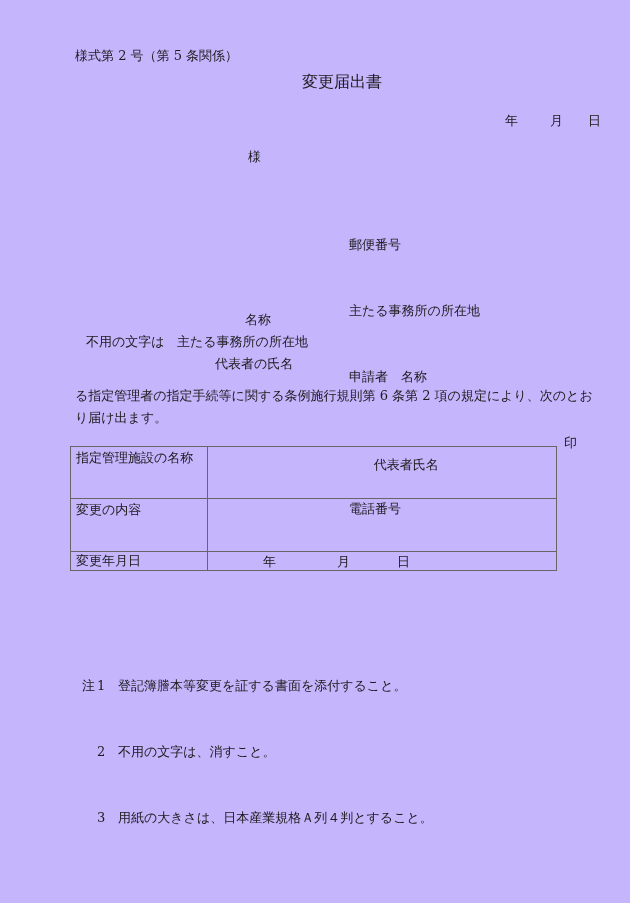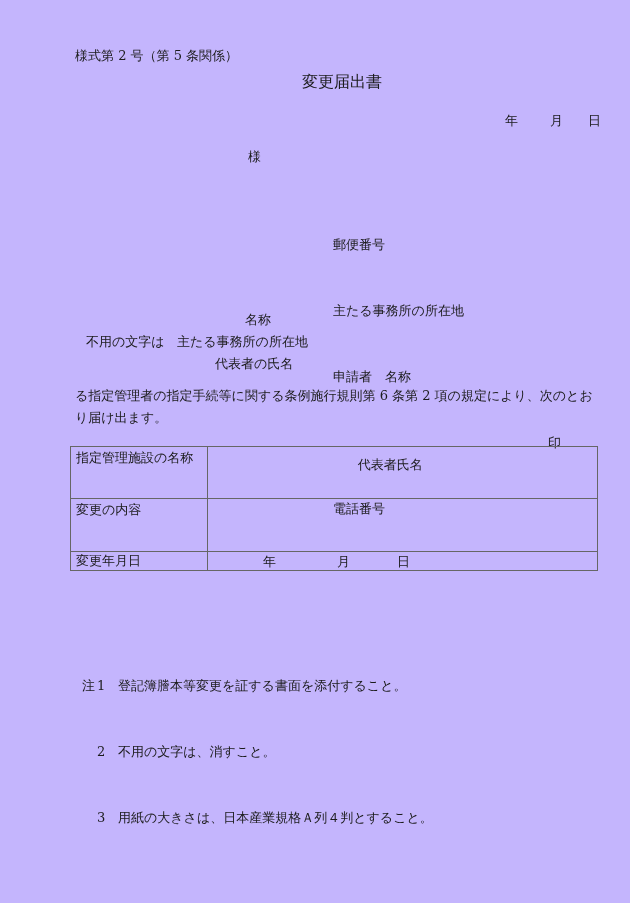--- a/index.html
+++ b/index.html
@@ -23,35 +23,35 @@
   .doc-title   { left: 302px; top: 71px; font-size: 16px; }
 
   .date-line span { position: absolute; top: 0; }
   .date-line { left: 0; top: 110px; width: 630px; height: 22px; }
   .date-year  { left: 505px; }
   .date-month { left: 550px; }
   .date-day   { left: 588px; }
 
   .addressee { left: 248px; top: 146px; }
 
-  .applicant-block { left: 333px; top: 190px; width: 260px; }
+  .applicant-block { left: 349px; top: 190px; width: 260px; }
   .app-line { position: relative; height: 22px; white-space: pre; }
   .seal { position: absolute; left: 215px; top: 0; }
   .opt-name   { left: 245px; top: 309px; }
   .lead       { left: 86px;  top: 331px; }
   .opt-office { left: 177px; top: 331px; }
   .after-opts { left: 338px; top: 331px; }
   .opt-rep    { left: 215px; top: 353px; }
   .para-1     { left: 75px;  top: 385px; }
   .para-2     { left: 75px;  top: 407px; }
 
   .change-table {
     position: absolute;
     left: 70px; top: 446px;
-    width: 528px;
+    width: 487px;
     border-collapse: collapse;
     font-size: 13px;
     line-height: 18px;
     color: #1b1b1b;
   }
   .change-table td {
     border: 1px solid #666;
     vertical-align: top;
     padding: 2px 5px;
   }

